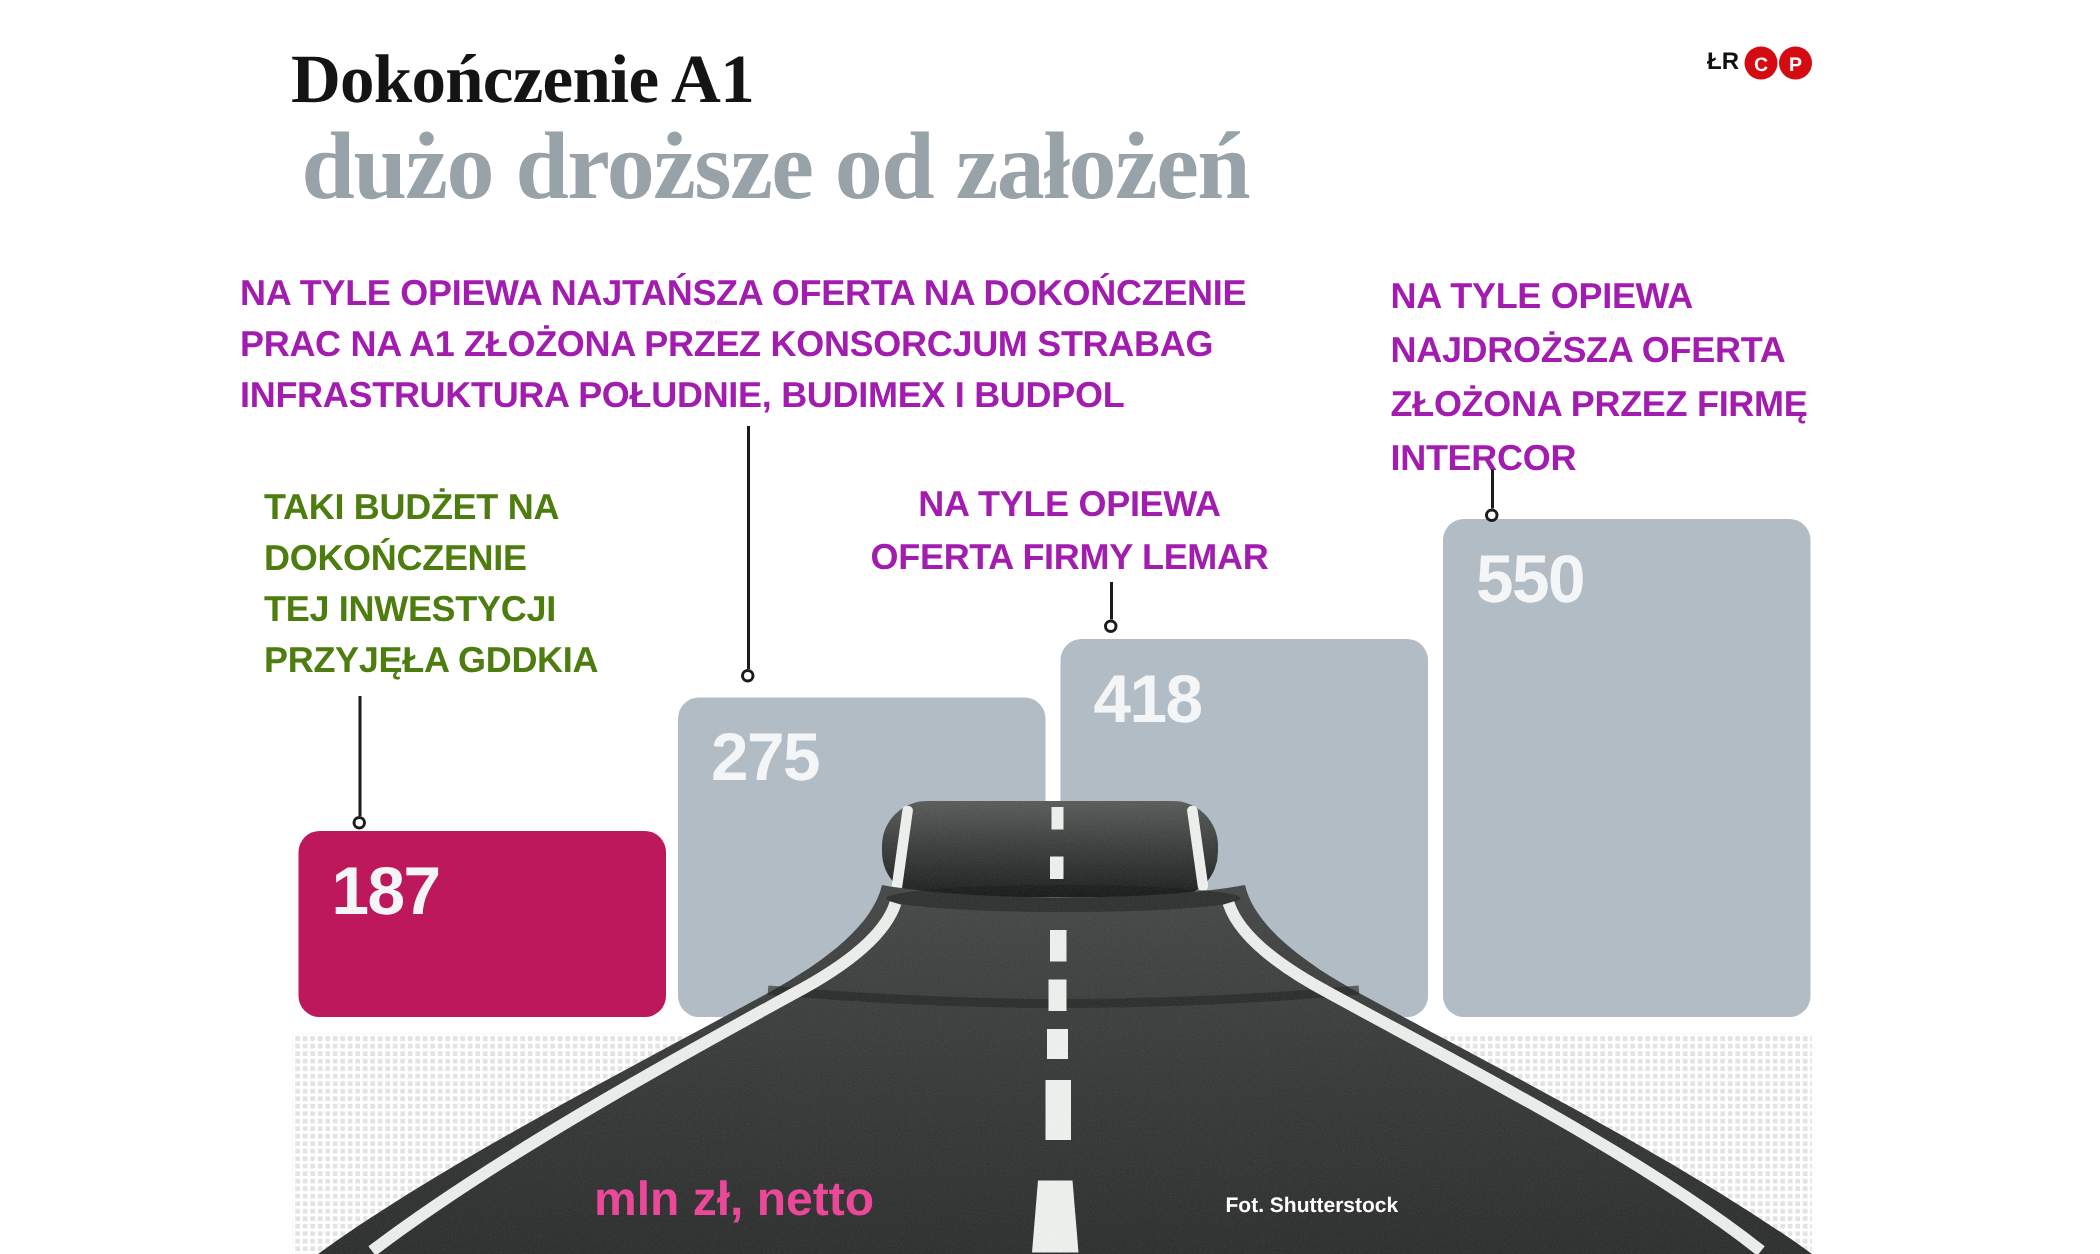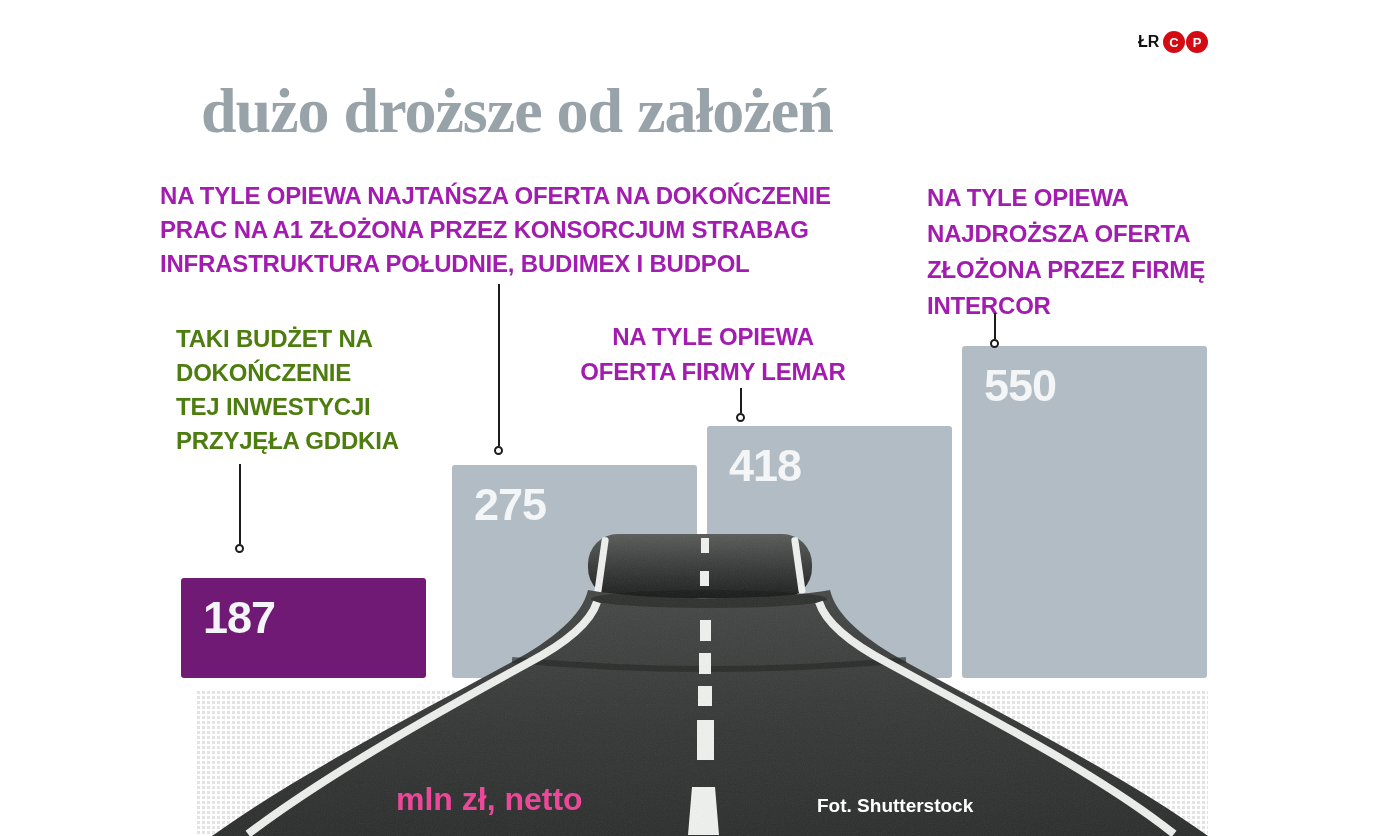--- a/index.html
+++ b/index.html
@@ -31,35 +31,36 @@
               background:#fff;box-sizing:border-box;z-index:25;}
 
   
   .pattern{position:absolute;left:195px;top:689px;width:1013px;height:147px;z-index:10;
            background-color:#e3e3e3;
            background-image:linear-gradient(90deg,#ffffff 1.6px,transparent 1.6px),
                             linear-gradient(#ffffff 1.6px,transparent 1.6px);
            background-size:5px 5px;}
 
   
-  .bar{position:absolute;bottom:158px;width:245px;border-radius:3px;z-index:20;}
+  .bar{position:absolute;bottom:158px;width:245px;border-radius:14px;z-index:20;}
   .bar-value{padding:14px 0 0 22px;font-size:45px;font-weight:800;color:#f3f5f6;letter-spacing:-1px;}
 
   
   .road-svg{position:absolute;left:0;top:0;z-index:30;pointer-events:none;}
 
   
   .unit-label{position:absolute;left:396px;top:781px;font-size:32px;font-weight:800;color:#ec4899;z-index:40;}
-  .credit{position:absolute;left:817px;top:795px;font-size:19px;font-weight:700;color:#fff;z-index:40;text-align:center;}
+  .credit{position:absolute;left:817px;top:795px;font-size:14px;font-weight:700;color:#fff;z-index:40;text-align:center;}
 </style>
 </head>
 <body>
 
 <div id="canvas">
 
+  <div class="title">Dokończenie A1</div>
   <div class="subtitle">dużo droższe od założeń</div>
   <div class="byline">ŁR</div>
   <div class="logo-circle logo-c">C</div>
   <div class="logo-circle logo-p">P</div>
 
   <div class="note note-cheapest">NA TYLE OPIEWA NAJTAŃSZA OFERTA NA DOKOŃCZENIE
 PRAC NA A1 ZŁOŻONA PRZEZ KONSORCJUM STRABAG
 INFRASTRUKTURA POŁUDNIE, BUDIMEX I BUDPOL</div>
   <div class="note note-budget">TAKI BUDŻET NA
 DOKOŃCZENIE
@@ -79,21 +80,21 @@
   <div class="leader-dot" style="left:235px;top:544px;"></div>
 
   <div class="leader-line" style="left:740px;top:388px;height:25px;"></div>
   <div class="leader-dot" style="left:736px;top:413px;"></div>
 
   <div class="leader-line" style="left:994px;top:313px;height:26px;"></div>
   <div class="leader-dot" style="left:990px;top:339px;"></div>
 
   <div class="pattern"></div>
 
-  <div class="bar" style="left: 181px; height: 100px; background: #701a75;">
+  <div class="bar" style="left: 199px; height: 124px; background: #be185d;">
     <div class="bar-value">187</div>
   </div>
   <div class="bar" style="left: 452px; height: 213px; background: rgb(178, 188, 197);">
     <div class="bar-value">275</div>
   </div>
   <div class="bar" style="left: 707px; height: 252px; background: rgb(178, 188, 197);">
     <div class="bar-value">418</div>
   </div>
   <div class="bar" style="left: 962px; height: 332px; background: rgb(178, 188, 197);">
     <div class="bar-value">550</div>

